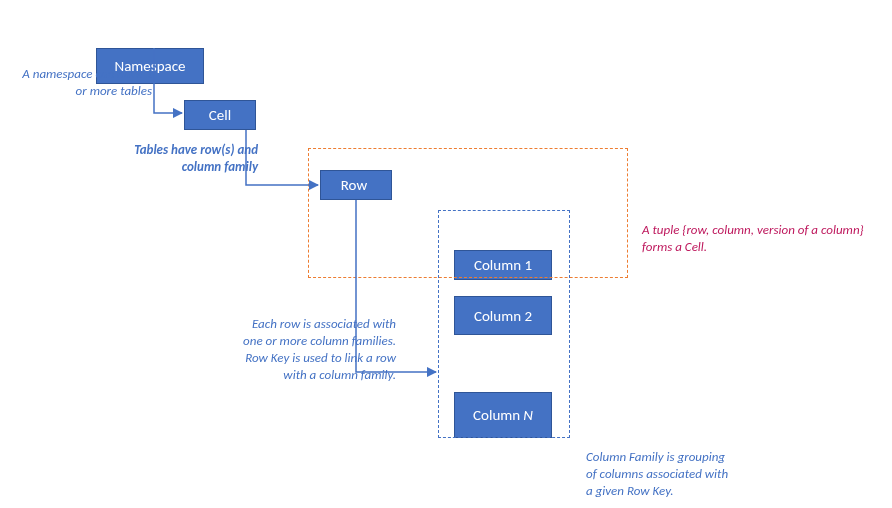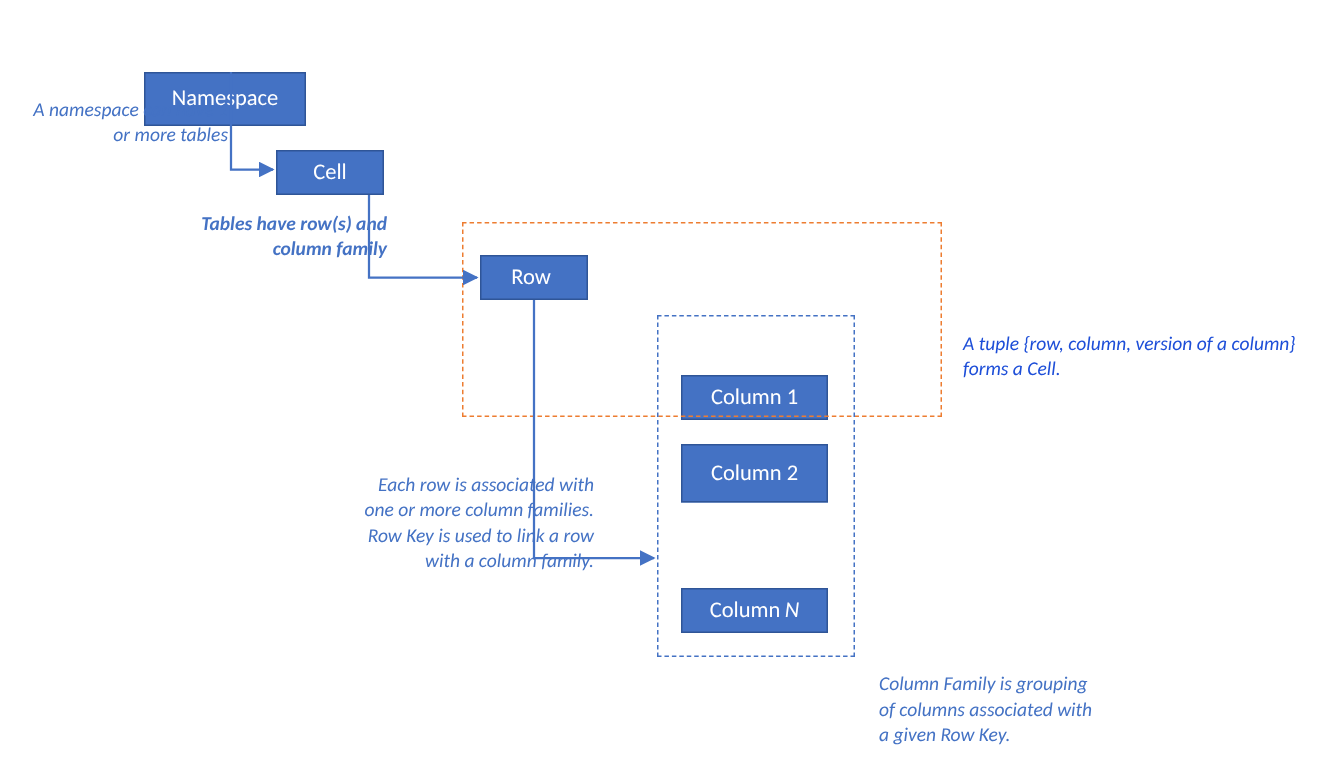--- a/index.html
+++ b/index.html
@@ -23,21 +23,21 @@
   }
   .annotation {
     position: absolute;
     color: #4472c4;
     font-style: italic;
     font-size: 13px;
     line-height: 1.3;
     text-align: right;
   }
   .annotation.left { text-align: left; }
-  .annotation.orange { color: #1d4ed8; }
+  .annotation.orange { color: #be185d; }
   .dashed-orange {
     position: absolute;
     border: 1.5px dashed #ed7d31;
     background: transparent;
   }
   .dashed-blue {
     position: absolute;
     border: 1.5px dashed #4472c4;
     background: transparent;
   }
@@ -53,21 +53,21 @@
 <div class="box" style="left:96px; top:12px; width:108px; height:36px;margin-top:36px;">Namespace</div>
 
 <div class="box" style="left:184px; top:100px; width:72px; height:30px;">Cell</div>
 
 <div class="box" style="left:320px; top:170px; width:72px; height:30px;padding-left:12px;">Row</div>
 
 <div class="box" style="left:454px; top:230px; width:98px; height:30px;margin-top:20px;">Column 1</div>
 
 <div class="box" style="left:454px; top:296px; width:98px; height:39px;">Column 2</div>
 
-<div class="box" style="left:454px; top:392px; width:98px; height:30px;">
+<div class="box" style="left:454px; top:392px; width:98px; height:46px;">
   Column <span style="font-style:italic; margin-left:3px;">N</span>
 </div>
 
 <div class="dashed-orange" style="left:308px; top:148px; width:320px; height:130px;"></div>
 
 <div class="dashed-blue" style="left:438px; top:210px; width:132px; height:228px;"></div>
 
 <div class="annotation" style="left:-8px; top:66px; width:160px;">A namespace can have 1<br>or more tables</div>
 
 <div class="annotation" style="left:108px; top:142px; width:150px;font-weight:bold;">Tables have row(s) and<br>column family</div>

